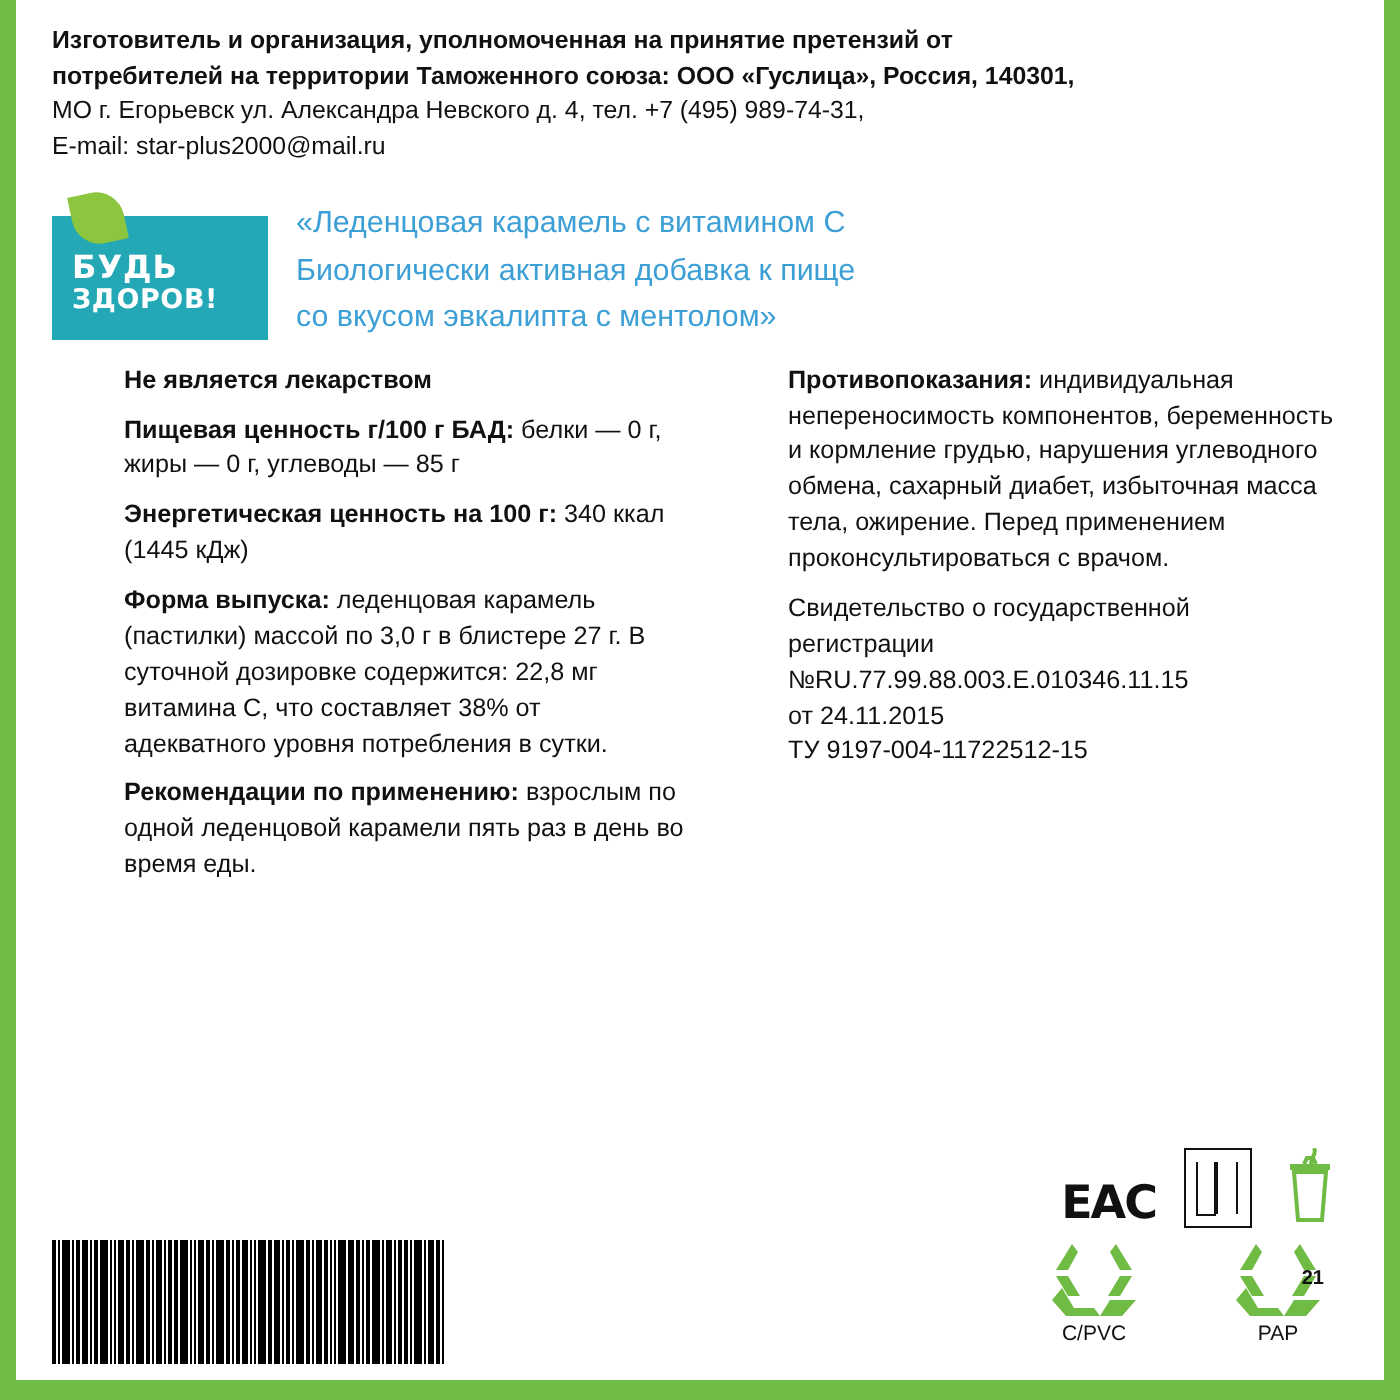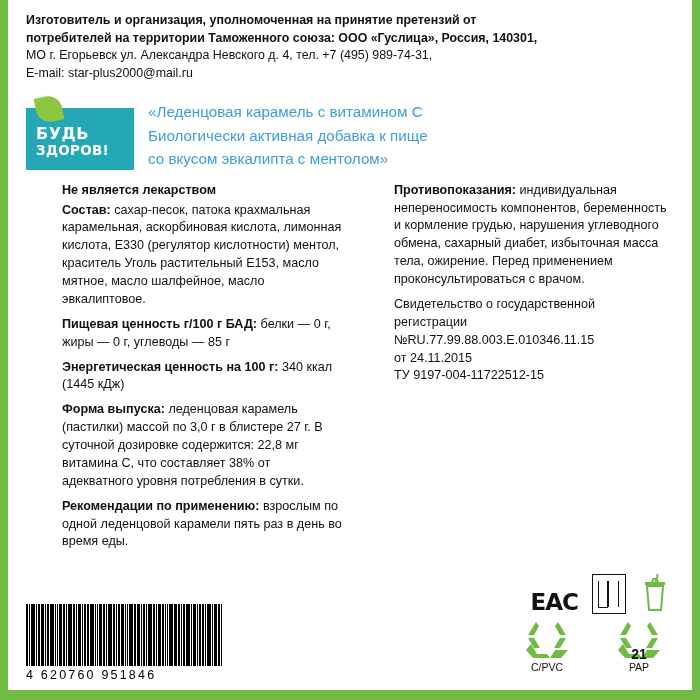--- a/index.html
+++ b/index.html
@@ -191,23 +191,23 @@
     text-align: center;
     width: 62px;
   }
   .tri {
     position: relative;
     width: 46px; height: 40px;
     margin: 0 auto;
   }
   .tri .num {
     position: absolute;
-    left: 0; right: 0; top: 26px;
-    text-align: center;
-    font-size: 14px;
+    left: 0; right: 0; top: 14px;
+    text-align: right;
+    font-size: 10px;
     font-weight: bold;
     color: #111;
   }
   .recycle .code {
     font-size: 10.5px;
     margin-top: 1px;
     color: #111;
   }
 </style>
 </head>
@@ -234,23 +234,20 @@
       <div>со вкусом эвкалипта с ментолом»</div>
     </div>
   </div>
 
   <div class="columns">
 
     <div class="col">
       <p>
         <b>Не является лекарством</b>
       </p>
-      <p style="margin-top:2px;">
-        <b>Состав:</b><span> сахар-песок, патока крахмальная карамельная, аскорбиновая кислота, лимонная кислота, E330 (регулятор кислотности) ментол, краситель Уголь растительный E153, масло мятное, масло шалфейное, масло эвкалиптовое.</span>
-      </p>
       <p>
         <b>Пищевая ценность г/100 г БАД:</b><span> белки — 0 г, жиры — 0 г, углеводы — 85 г</span>
       </p>
       <p>
         <b>Энергетическая ценность на 100 г:</b><span> 340 ккал (1445 кДж)</span>
       </p>
       <p>
         <b>Форма выпуска:</b><span> леденцовая карамель (пастилки) массой по 3,0 г в блистере 27 г. В суточной дозировке содержится: 22,8 мг витамина С, что составляет 38% от адекватного уровня потребления в сутки.</span>
       </p>
       <p>
@@ -334,21 +331,20 @@
           <i style="width:1px"></i>
         <i style="width:2px"></i>
           <i style="width:2px"></i>
           <i style="width:1px"></i>
           <i style="width:4px"></i>
         <i style="width:1px"></i>
           <i style="width:3px"></i>
           <i style="width:2px"></i>
           <i style="width:1px"></i>
       </div>
-      <div class="barcode-digits">4 620760 951846</div>
     </div>
 
     <div class="marks">
       <div class="marks-top">
         <div class="eac">
           <div class="glyph">EAC</div>
         </div>
         <div class="glass-fork"></div>
         <div class="bin">
           <svg width="30" height="40" viewBox="0 0 30 40" aria-hidden="true">

